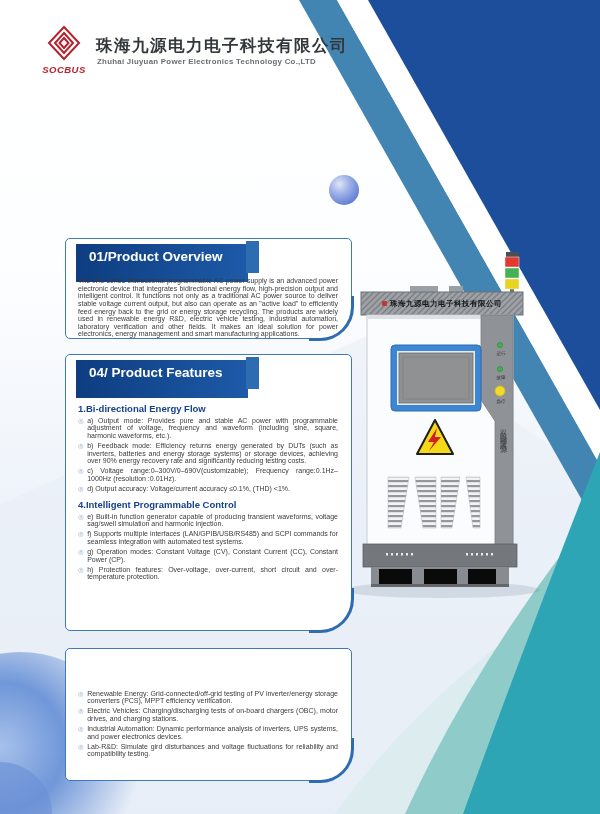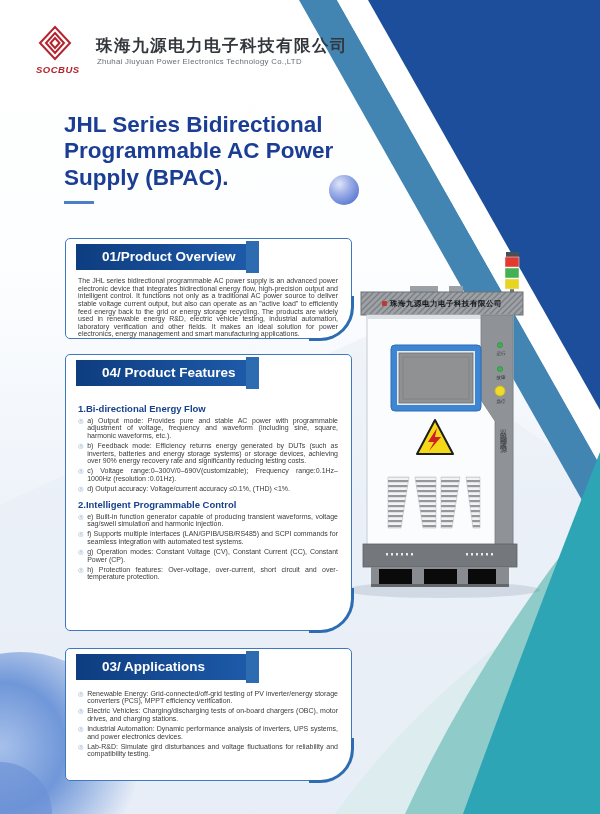--- a/index.html
+++ b/index.html
@@ -2,41 +2,41 @@
 <html><head>
 <meta charset="utf-8">
 <style>
   html,body{margin:0;padding:0;}
   .page{position:relative;width:600px;height:814px;overflow:hidden;
     font-family:"Liberation Sans",sans-serif;
     background:linear-gradient(180deg,#ffffff 0%,#fdfeff 32%,#eef3fa 62%,#e9eff8 100%);}
   .bg-svg{position:absolute;left:0;top:0;z-index:1;}
 
   
-  .logo{position:absolute;left:36px;top:25px;width:56px;z-index:2;}
+  .logo{position:absolute;left:36px;top:25px;width:56px;z-index:2;text-align:center;}
   .logo-text{font-size:9.5px;font-weight:bold;font-style:italic;color:#b5222d;letter-spacing:.5px;margin-top:-1px;}
   .company-cn{position:absolute;left:96px;top:35px;font-size:16.5px;font-weight:bold;color:#33373c;letter-spacing:1.5px;z-index:2;}
-  .company-en{position:absolute;left:97px;top:57px;font-size:7.8px;color:#686d73;letter-spacing:.3px;z-index:2;}
+  .company-en{position:absolute;left:97px;top:57px;font-size:7.8px;color:#686d73;letter-spacing:.3px;z-index:2;font-weight:bold;}
 
   
   .hero{position:absolute;left:64px;top:112px;width:312px;z-index:2;}
   .hero h1{margin:0;font-size:22.5px;line-height:1.17;font-weight:bold;color:#1b3e94;}
   .hero-dash{width:30px;height:3px;background:#4d7ec9;margin-top:10px;}
 
   
   .box{position:absolute;left:65px;width:287px;background:#ffffff;
     border:1.2px solid #4079bb;border-radius:5px 5px 30px 5px;z-index:2;box-sizing:border-box;}
   .box::after{content:'';position:absolute;right:-2.5px;bottom:-2.5px;width:42px;height:42px;
     border-right:3px solid #2e6cb2;border-bottom:3px solid #2e6cb2;border-bottom-right-radius:34px;pointer-events:none;}
   .box1{top:238px;height:101px;}
   .box2{top:354px;height:277px;}
   .box3{top:648px;height:133px;}
-  .bar{position:absolute;top:5px;left:10px;width:172px;height:26px;
+  .bar{position:absolute;top:5px;left:10px;width:172px;height:38px;
     background:linear-gradient(90deg,#0e3d80,#1d5aa8);color:#fff;font-size:13.5px;font-weight:bold;
-    line-height:26px;padding-left:26px;box-sizing:border-box;}
+    line-height:26px;padding-left:13px;box-sizing:border-box;}
   .bar::before{content:'';position:absolute;right:-11px;top:-3px;width:13px;height:32px;background:#2e6cb2;}
   .bar span{position:relative;}
   .box-content{position:absolute;left:12px;right:13px;top:38px;}
   .overview-text{margin:0;font-size:7px;line-height:1.09;text-align:justify;color:#3a3a3a;}
   .grp-title{margin:6px 0 2.5px;font-size:9.5px;font-weight:bold;color:#16418c;}
   .grp-title.first{margin-top:10px;}
   .item{display:flex;gap:3.5px;margin:2.5px 0;}
   .bullet{color:#89a4c4;font-size:6.5px;line-height:8px;flex:none;}
   .itext{flex:1;font-size:7px;line-height:1.09;text-align:justify;color:#3a3a3a;}
 
@@ -165,24 +165,20 @@
         <path d="M19,2 L34,18 L19,34 L4,18 Z"></path>
         <path d="M19,8 L28,18 L19,28 L10,18 Z"></path>
         <path d="M19,13 L23.5,18 L19,23 L14.5,18 Z"></path>
       </g>
     </svg>
     <div class="logo-text">SOCBUS</div>
   </div>
   <div class="company-cn">珠海九源电力电子科技有限公司</div>
   <div class="company-en">Zhuhai Jiuyuan Power Electronics Technology Co.,LTD</div>
 
-  <div class="hero">
-    <h1>JHL Series Bidirectional Programmable AC Power Supply (BPAC).</h1>
-    <div class="hero-dash"></div>
-  </div>
 
   <section class="box box1">
     <div class="bar"><span>01/Product Overview</span></div>
     <div class="box-content">
       <p class="overview-text">The JHL series bidirectional programmable AC power supply is an advanced power electronic device that integrates bidirectional energy flow, high-precision output and intelligent control. It functions not only as a traditional AC power source to deliver stable voltage current output, but also can operate as an "active load" to efficiently feed energy back to the grid or energy storage recycling. The products are widely used in renewable energy R&amp;D, electric vehicle testing, industrial automation, laboratory verification and other fields. It makes an ideal solution for power electronics, energy management and smart manufacturing applications.</p>
     </div>
   </section>
 
   <section class="box box2">
     <div class="bar"><span>04/ Product Features</span></div>
@@ -199,21 +195,21 @@
 
       <div class="item">
           <span class="bullet">◎</span>
           <span class="itext">c)  Voltage range:0–300V/0–690V(customizable); Frequency range:0.1Hz–1000Hz (resolution :0.01Hz).</span>
         </div>
       <div class="item">
           <span class="bullet">◎</span>
           <span class="itext">d)  Output accuracy: Voltage/current accuracy ≤0.1%, (THD) &lt;1%.</span>
         </div>
 
-      <h3 class="grp-title">2.Intelligent Programmable Control</h3>
+      <h3 class="grp-title">4.Intelligent Programmable Control</h3>
       <div class="item">
           <span class="bullet">◎</span>
           <span class="itext">e)  Built-in function generator capable of producing transient waveforms, voltage sag/swell simulation and harmonic injection.</span>
         </div>
       <div class="item">
           <span class="bullet">◎</span>
           <span class="itext">f)  Supports multiple interfaces (LAN/GPIB/USB/RS485) and SCPI commands for seamless integration with automated test systems.</span>
         </div>
 
       <div class="item">
@@ -221,21 +217,20 @@
           <span class="itext">g)  Operation modes: Constant Voltage (CV), Constant Current (CC), Constant Power (CP).</span>
         </div>
       <div class="item">
           <span class="bullet">◎</span>
           <span class="itext">h)  Protection features: Over-voltage, over-current, short circuit and over-temperature protection.</span>
         </div>
     </div>
   </section>
 
   <section class="box box3">
-    <div class="bar"><span>03/ Applications</span></div>
     <div class="box-content">
       <div class="item">
           <span class="bullet">◎</span>
           <span class="itext">Renewable Energy: Grid-connected/off-grid testing of PV inverter/energy storage converters (PCS), MPPT efficiency verification.</span>
         </div>
       <div class="item">
           <span class="bullet">◎</span>
           <span class="itext">Electric Vehicles: Charging/discharging tests of on-board chargers (OBC), motor drives, and charging stations.</span>
         </div>
       <div class="item">

